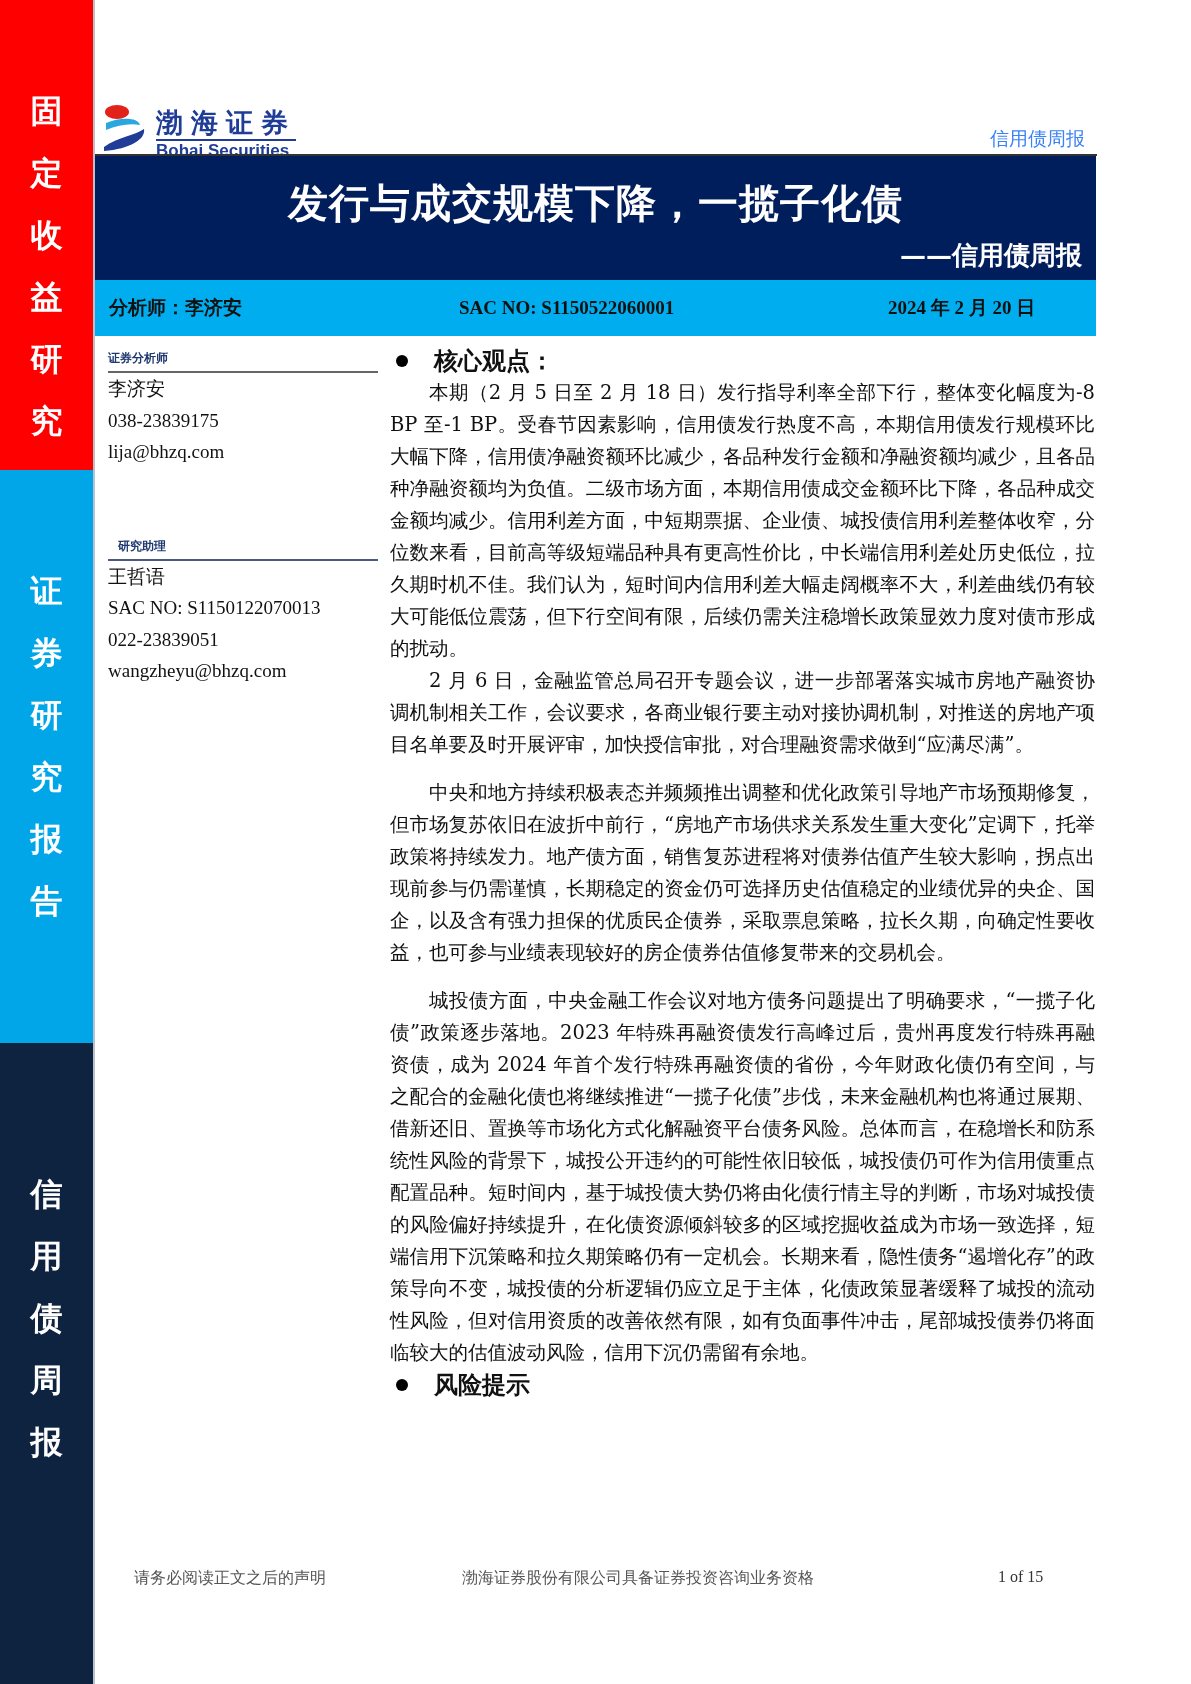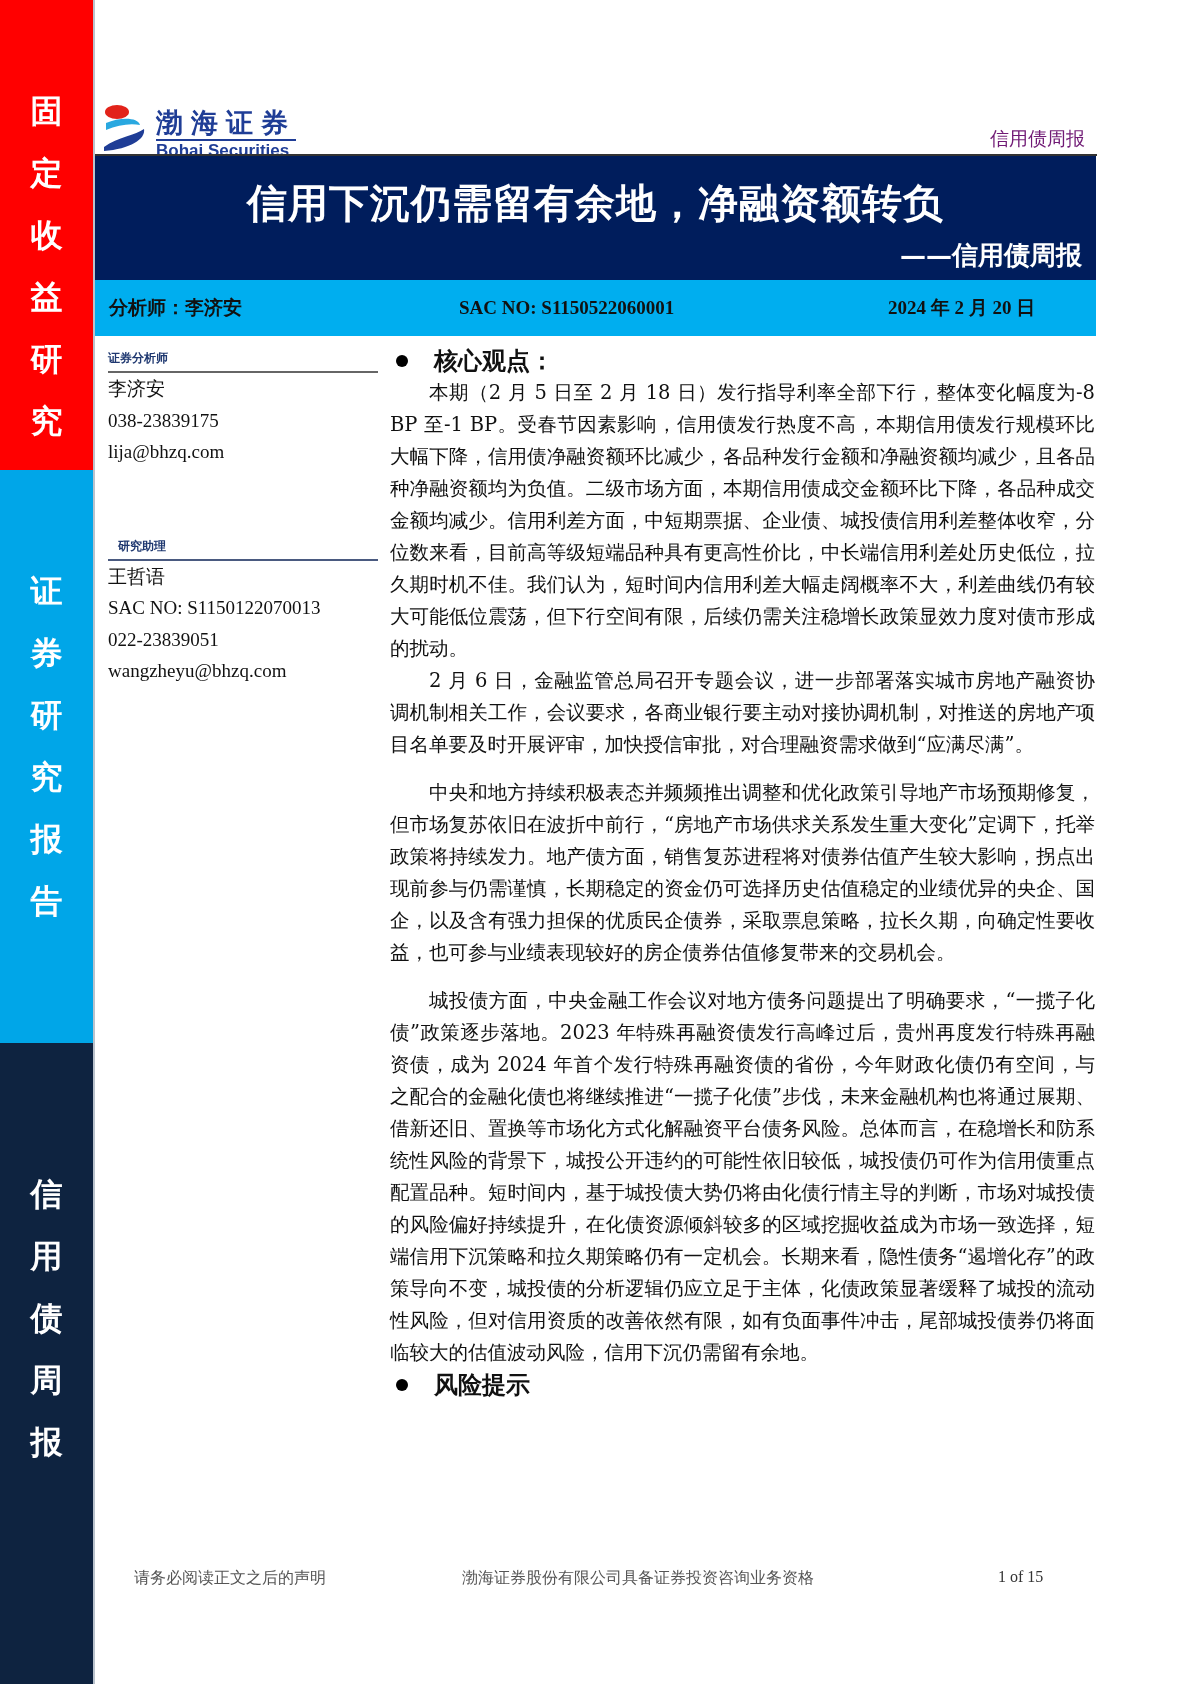--- a/index.html
+++ b/index.html
@@ -15,21 +15,21 @@
   .sb-char { color: #ffffff; font-size: 32px; font-weight: bold; line-height: 62px; font-family: "DejaVu Serif", serif; }
   .sb-divider { position: absolute; left: 93px; top: 0; width: 2px; height: 1684px; background: #b9c2cc; }
 
   
   .logo { position: absolute; left: 100px; top: 94px; display: flex; align-items: center; }
   .logo-mark { width: 50px; height: 50px; position: relative; }
   .logo-text { margin-left: 6px; display: flex; flex-direction: column; margin-top: 14px; }
   .logo-cn { color: #1f3d96; font-size: 27px; font-weight: bold; letter-spacing: 8px; font-family: "DejaVu Sans", sans-serif; line-height: 30px; border-bottom: 2px solid #1f3d96; padding-bottom: 1px; }
   .logo-en { color: #1f3d96; font-size: 17px; font-weight: bold; font-family: "Liberation Sans", sans-serif; line-height: 20px; }
 
-  .report-type { position: absolute; right: 106px; top: 126px; font-size: 19px; font-family: "DejaVu Sans", sans-serif; color: #701a75; }
+  .report-type { position: absolute; right: 106px; top: 126px; font-size: 19px; font-family: "DejaVu Sans", sans-serif; color: #3b82f6; }
   .header-rule { position: absolute; left: 95px; top: 154px; width: 1002px; height: 2px; background: #333; }
 
   
   .banner { position: absolute; left: 95px; top: 156px; width: 1001px; height: 124px; background: #001d5c; }
   .banner-title { position: absolute; left: 0; right: 0; top: 20px; text-align: center; color: #ffffff; font-size: 40px; font-weight: bold; letter-spacing: 1px; }
   .banner-sub { position: absolute; right: 14px; top: 82px; color: #ffffff; font-size: 26px; font-weight: bold; }
 
   
   .infobar { position: absolute; left: 95px; top: 280px; width: 1001px; height: 56px; background: #00aeef; display: flex; align-items: center; font-weight: bold; font-size: 19px; color: #111; }
   .ib-analyst { position: absolute; left: 14px; }
@@ -98,21 +98,21 @@
   <div class="logo-text">
     <span class="logo-cn">渤海证券</span>
     <span class="logo-en">Bohai Securities</span>
   </div>
 </div>
 
 <div class="report-type">信用债周报</div>
 <div class="header-rule"></div>
 
 <div class="banner">
-  <div class="banner-title">信用下沉仍需留有余地，净融资额转负</div>
+  <div class="banner-title">发行与成交规模下降，一揽子化债</div>
   <div class="banner-sub">——信用债周报</div>
 </div>
 
 <div class="infobar">
   <span class="ib-analyst">分析师：李济安</span>
   <span class="ib-sac">SAC NO:  S1150522060001</span>
   <span class="ib-date">2024 年 2 月 20 日</span>
 </div>
 
 <div class="contacts">

